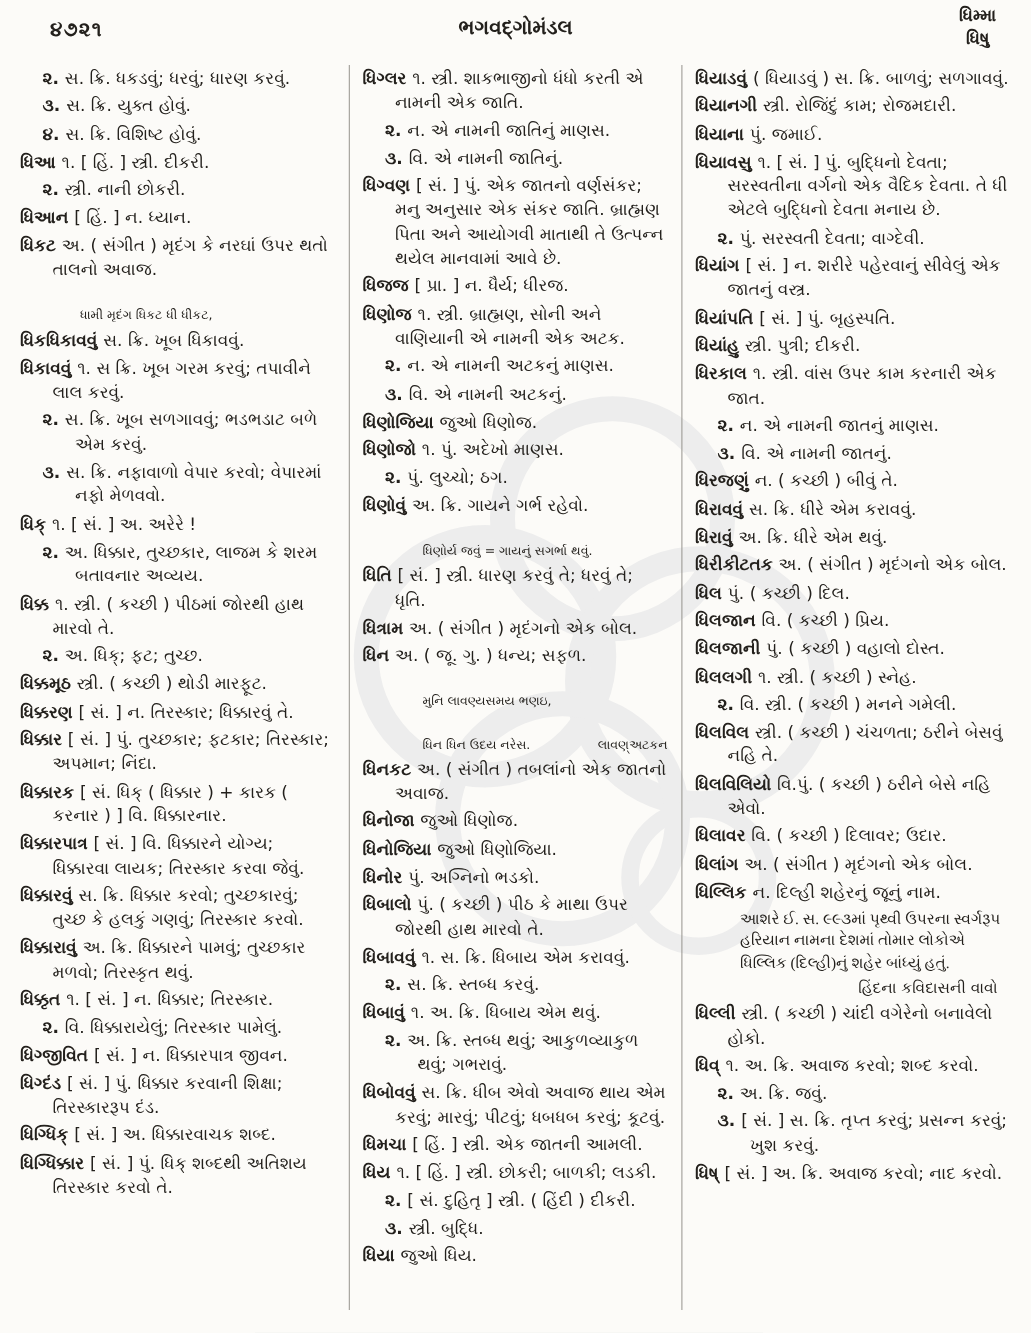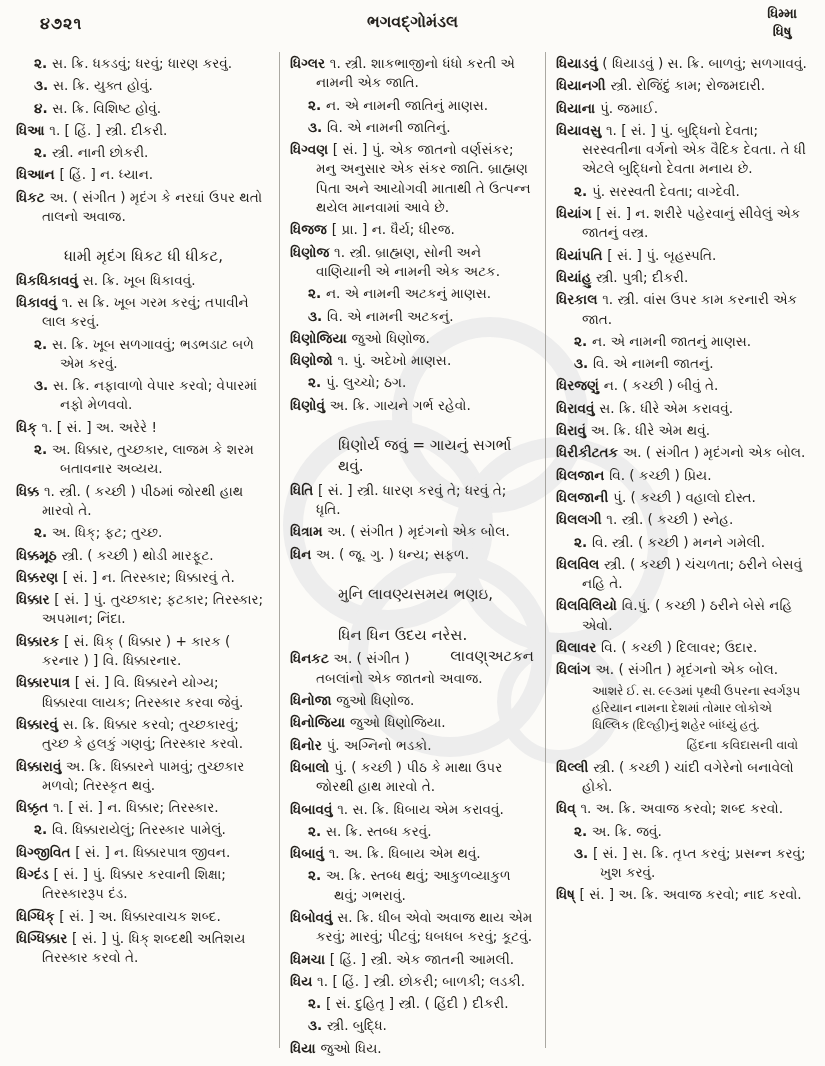--- a/index.html
+++ b/index.html
@@ -35,21 +35,21 @@
   .columns{position:absolute;top:54px;left:0;right:0;bottom:0;z-index:2;}
   .col{position:absolute;top:0;font-size:13.6px;line-height:1.42;}
   .col-0{left:16px;width:252px;}
   .col-1{left:290px;width:244px;}
   .col-2{left:556px;width:256px;}
   .para{margin:0 0 3px 0;}
   .entry{padding-left:26px;text-indent:-26px;}
   .entry .head{font-weight:bold;}
   .sense{padding-left:44px;text-indent:-26px;}
   .sense .num{font-weight:bold;}
-  .quote{padding-left:48px;font-size:15px;margin-top:20px;}
+  .quote{padding-left:48px;font-size:10px;margin-top:20px;}
   .quote .cite{float:right;padding-left:6px;}
   .note{font-size:12.3px;padding-left:36px;padding-right:2px;line-height:1.4;font-family:Liberation Serif, serif;}
   .citeline{text-align:right;font-size:12.3px;padding-right:14px;}
 </style>
 </head>
 <body>
 
 <div class="page">
 
   <div class="wm wm1"></div>
@@ -146,28 +146,30 @@
         <div class="para entry"><span class="head">ધિયાંગ </span>[ સં. ] ન. શરીરે પહેરવાનું સીવેલું એક જાતનું વસ્ત્ર.</div>
         <div class="para entry"><span class="head">ધિયાંપતિ </span>[ સં. ] પું. બૃહસ્પતિ.</div>
         <div class="para entry"><span class="head">ધિયાંહુ </span>સ્ત્રી. પુત્રી; દીકરી.</div>
         <div class="para entry"><span class="head">ધિરકાલ </span>૧. સ્ત્રી. વાંસ ઉપર કામ કરનારી એક જાત.</div>
         <div class="para sense"><span class="num">૨. </span>ન. એ નામની જાતનું માણસ.</div>
         <div class="para sense"><span class="num">૩. </span>વિ. એ નામની જાતનું.</div>
         <div class="para entry"><span class="head">ધિરજણું </span>ન. ( કચ્છી ) બીવું તે.</div>
         <div class="para entry"><span class="head">ધિરાવવું </span>સ. ક્રિ. ધીરે એમ કરાવવું.</div>
         <div class="para entry"><span class="head">ધિરાવું </span>અ. ક્રિ. ધીરે એમ થવું.</div>
         <div class="para entry"><span class="head">ધિરીકીટતક </span>અ. ( સંગીત ) મૃદંગનો એક બોલ.</div>
+        <div class="para entry"><span class="head">ધિલ </span>પું. ( કચ્છી ) દિલ.</div>
         <div class="para entry"><span class="head">ધિલજાન </span>વિ. ( કચ્છી ) પ્રિય.</div>
         <div class="para entry"><span class="head">ધિલજાની </span>પું. ( કચ્છી ) વહાલો દોસ્ત.</div>
         <div class="para entry"><span class="head">ધિલલગી </span>૧. સ્ત્રી. ( કચ્છી ) સ્નેહ.</div>
         <div class="para sense"><span class="num">૨. </span>વિ. સ્ત્રી. ( કચ્છી ) મનને ગમેલી.</div>
         <div class="para entry"><span class="head">ધિલવિલ </span>સ્ત્રી. ( કચ્છી ) ચંચળતા; ઠરીને બેસવું નહિ તે.</div>
         <div class="para entry"><span class="head">ધિલવિલિયો </span>વિ.પું. ( કચ્છી ) ઠરીને બેસે નહિ એવો.</div>
         <div class="para entry"><span class="head">ધિલાવર </span>વિ. ( કચ્છી ) દિલાવર; ઉદાર.</div>
         <div class="para entry"><span class="head">ધિલાંગ </span>અ. ( સંગીત ) મૃદંગનો એક બોલ.</div>
+        <div class="para entry"><span class="head">ધિલ્લિક </span>ન. દિલ્હી શહેરનું જૂનું નામ.</div>
         <div class="para note">આશરે ઈ. સ. ૯૯૩માં પૃથ્વી ઉપરના સ્વર્ગરૂપ હરિયાન નામના દેશમાં તોમાર લોકોએ ધિલ્લિક (દિલ્હી)નું શહેર બાંધ્યું હતું.</div>
         <div class="para citeline">હિંદના કવિદાસની વાવો</div>
         <div class="para entry"><span class="head">ધિલ્લી </span>સ્ત્રી. ( કચ્છી ) ચાંદી વગેરેનો બનાવેલો હોકો.</div>
         <div class="para entry"><span class="head">ધિવ્ </span>૧. અ. ક્રિ. અવાજ કરવો; શબ્દ કરવો.</div>
         <div class="para sense"><span class="num">૨. </span>અ. ક્રિ. જવું.</div>
         <div class="para sense"><span class="num">૩. </span>[ સં. ] સ. ક્રિ. તૃપ્ત કરવું; પ્રસન્ન કરવું; ખુશ કરવું.</div>
         <div class="para entry"><span class="head">ધિષ્ </span>[ સં. ] અ. ક્રિ. અવાજ કરવો; નાદ કરવો.</div>
       </div>
   </div>
 

